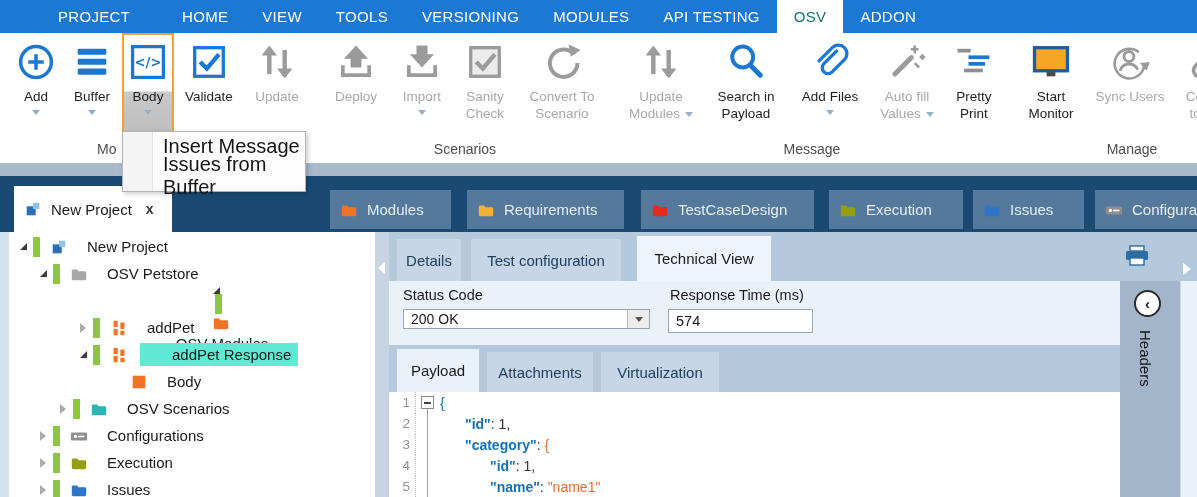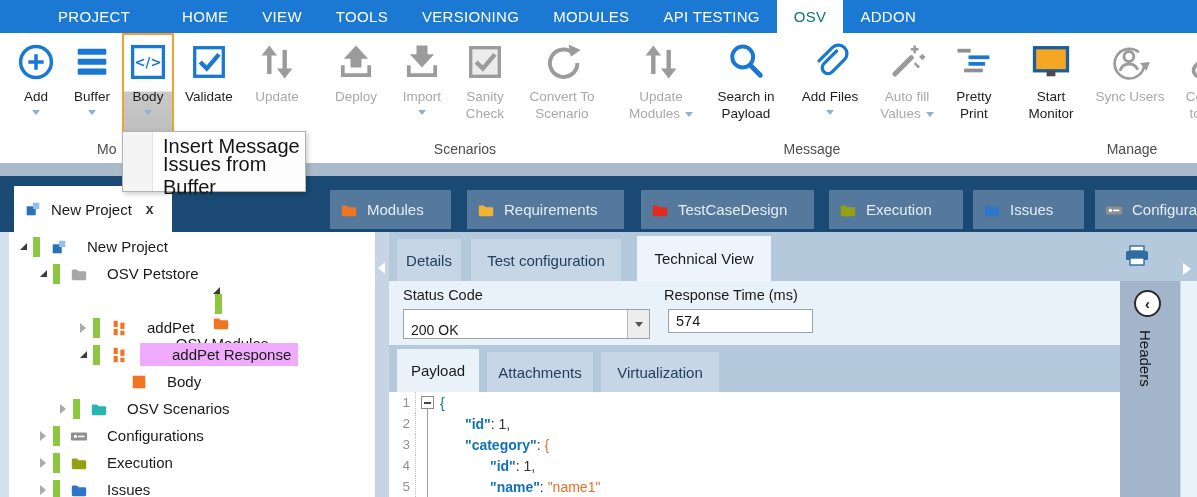--- a/index.html
+++ b/index.html
@@ -53,39 +53,39 @@
   .tree-rows { position:absolute; left:9px; top:1px; right:0; }
   .trow { height:27px; display:flex; align-items:center; font-size:15px; color:#1a1a1a; }
   .tw { width:12px; flex:none; display:flex; justify-content:center; }
   .tw-exp { width:0; height:0; border-left:7px solid transparent; border-bottom:7px solid #3c3c3c; }
   .tw-col { width:0; height:0; border-top:5px solid transparent; border-bottom:5px solid transparent; border-left:6px solid #ababab; }
   .tbar { width:7px; height:20px; background:#8dc63f; margin-left:4px; flex:none; }
   .tbar.hidden { visibility:hidden; }
   .ticn { width:18px; height:18px; margin-left:10px; flex:none; }
   .ticn svg { width:18px; height:18px; display:block; }
   .tlabel { margin-left:12px; padding:3px 7px; white-space:nowrap; }
-  .trow.selected .tlabel { background:#f0abfc;padding-left:32px; }
+  .trow.selected .tlabel { background:#5eead4;padding-left:32px; }
 
   .splitter { position:absolute; left:375px; top:0; width:14px; height:265px; background:#c6d4e3; }
   .splitter .arr { position:absolute; left:3px; top:30px; width:0; height:0;
       border-top:6px solid transparent; border-bottom:6px solid transparent; border-right:7px solid #fff; }
 
   .right-panel { position:absolute; left:389px; top:0; width:808px; height:265px; background:#e9f1f9; }
   .detail-row { position:absolute; left:0; top:0; width:808px; height:49px; background:#b5c9dc; }
   .d-tab { position:absolute; top:7px; height:42px; background:#c6d6e7; color:#22405e; font-size:15px;
       display:flex; align-items:center; justify-content:center; white-space:nowrap; }
   .d-tab.active { top:4px; height:45px; background:#edf4fb; color:#1a1a1a; }
   .printer { position:absolute; left:735px; top:13px; width:26px; height:22px; }
   .fwd-arr { position:absolute; left:794px; top:31px; width:0; height:0;
       border-top:6px solid transparent; border-bottom:6px solid transparent; border-left:8px solid #fff; }
 
   .status-sec { position:absolute; left:0; top:49px; width:731px; height:64px; background:#e9f1f9; }
   .fld-label { position:absolute; top:6px; font-size:14.5px; color:#1a1a1a; }
-  .selectbox { position:absolute; left:14px; top:28px; width:247px; height:30px; background:#fff;
-      border:1px solid #97a5b3; display:flex; align-items:flex-end; font-size:14px; color:#1a1a1a; }
+  .selectbox { position:absolute; left:14px; top:28px; width:247px; height:20px; background:#fff;
+      border:1px solid #97a5b3; display:flex; align-items:center; font-size:14px; color:#1a1a1a; }
   .selectbox .sel-text { padding-left:7px; flex:1; }
   .selectbox .sel-btn { width:22px; height:100%; background:#ededed; border-left:1px solid #b9b9b9;
       display:flex; align-items:center; justify-content:center; }
   .sel-chev { width:0; height:0; border-left:4px solid transparent; border-right:4px solid transparent; border-top:5px solid #555; }
   .txtinput { position:absolute; left:279px; top:28px; width:145px; height:24px; background:#fff;
       border:1px solid #97a5b3; font-size:14.5px; color:#1a1a1a; padding-left:7px; font-family:"Liberation Sans",sans-serif; }
 
   .payload-row { position:absolute; left:0; top:113px; width:731px; height:47px; background:#b5c9dc; }
   .p-tab { position:absolute; top:7px; height:40px; background:#c6d6e7; color:#22405e; font-size:15px;
       display:flex; align-items:center; justify-content:center; white-space:nowrap; }
@@ -552,21 +552,21 @@
             </svg>
         </div>
         <div class="fwd-arr"></div>
       <div class="d-tab" style="left: 8px; width: 64px;">Details</div>
           <div class="d-tab" style="left: 82px; width: 150px;">Test configuration</div>
           <div class="d-tab active" style="left: 248px; width: 134px;">Technical View</div>
         </div>
 
       <div class="status-sec">
         <div class="fld-label" style="left:14px">Status Code</div>
-        <div class="fld-label" style="left:275px">Response Time (ms)</div>
+        <div class="fld-label" style="left:281px">Response Time (ms)</div>
         <div class="selectbox">
           <span class="sel-text">200 OK</span>
           <span class="sel-btn">
               <span class="sel-chev"></span>
             </span>
         </div>
         <input class="txtinput" value="574" style="">
       </div>
 
       <div class="payload-row" id="payload-row">

